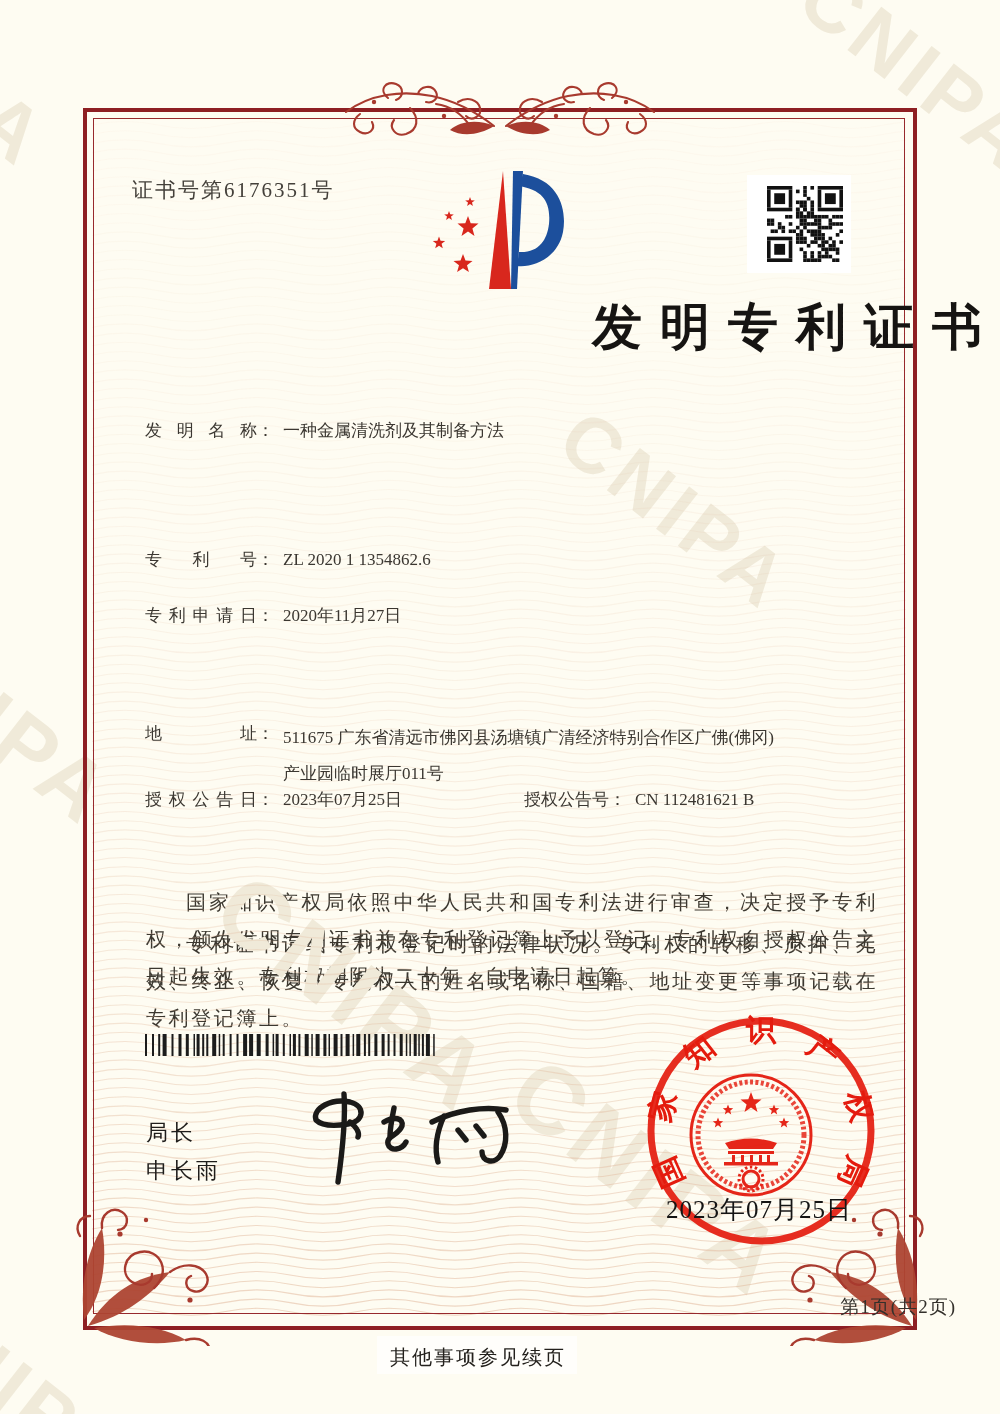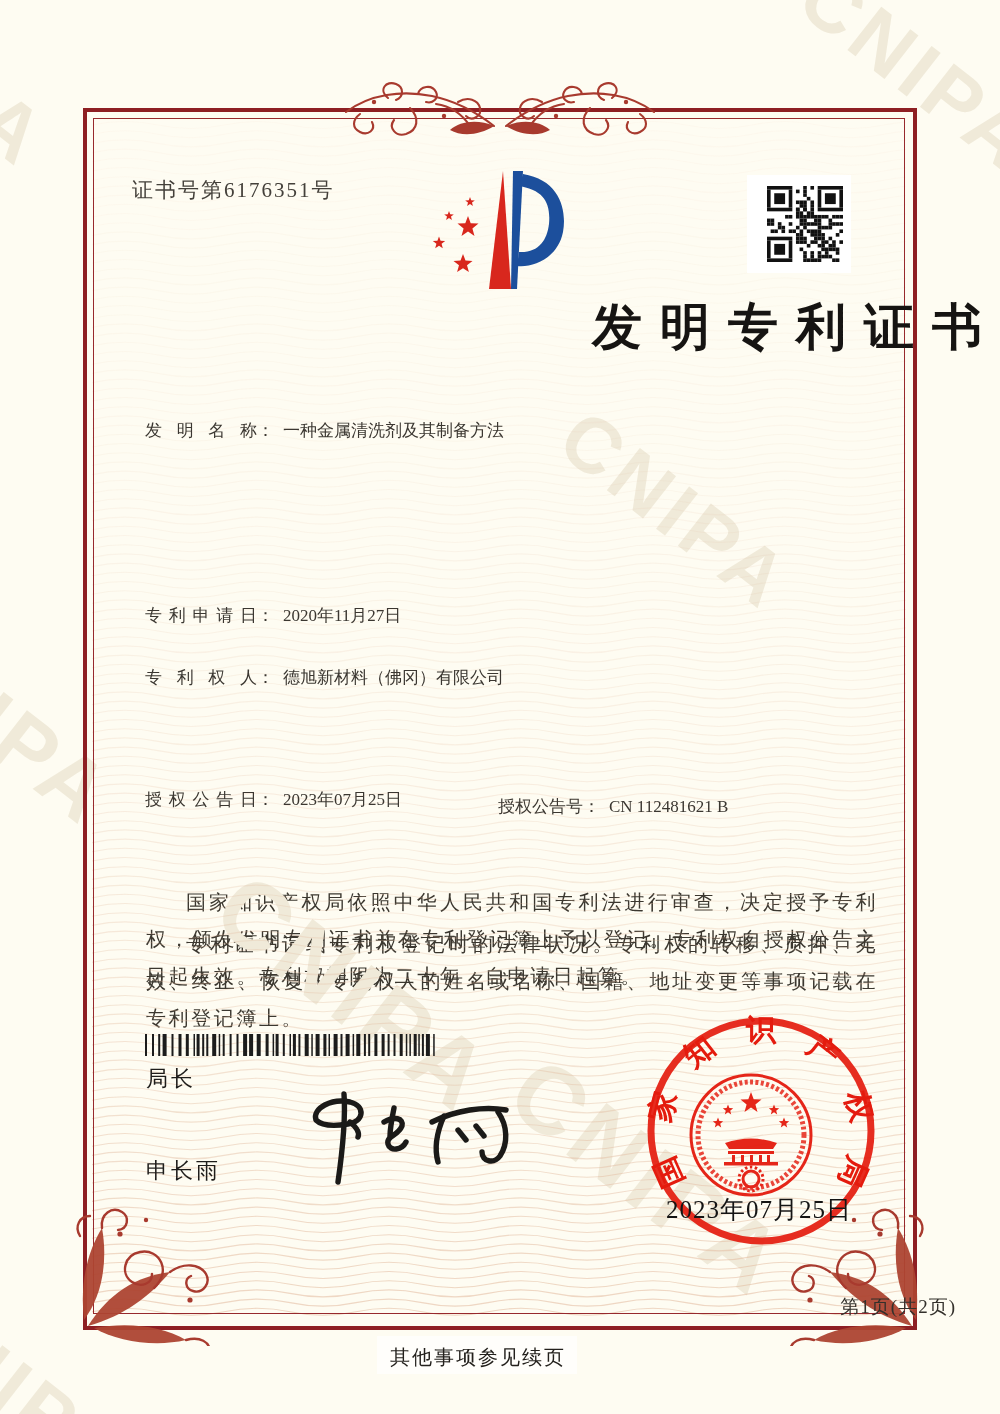--- a/index.html
+++ b/index.html
@@ -29,21 +29,21 @@
   .qr-wrap{left:747px;top:175px;width:104px;height:98px;background:#ffffff;}
   .qr-svg{left:767px;top:186px;}
 
   .title{left:0;top:294px;width:1000px;text-align:right;font-size:50px;font-weight:bold;
          letter-spacing:18px;padding-left:16px;box-sizing:border-box;color:#161412;}
 
   .frow{position:absolute;left:145px;font-size:17px;line-height:27px;color:#3b3731;white-space:nowrap;}
   .flabel{display:inline-block;width:112px;text-align:justify;text-align-last:justify;vertical-align:top;}
   .fcolon{margin-right:9px;}
   .addr .fvalue{display:inline-block;width:505px;line-height:36px;vertical-align:top;white-space:normal;}
-  .grant2{position:absolute;left:353px;top:0;white-space:nowrap;margin-top:7px;}
+  .grant2{position:absolute;left:379px;top:0;white-space:nowrap;}
 
   .para{position:absolute;left:146px;width:732px;font-size:20px;letter-spacing:2.6px;line-height:37px;
         text-align:justify;text-indent:2em;color:#3b372f;}
 
   .signer{font-family:"Liberation Sans","DejaVu Sans",sans-serif;font-size:22px;letter-spacing:3px;color:#1f1d1b;}
   .page-indicator{left:0;top:1294px;width:956px;text-align:right;font-size:19px;letter-spacing:1px;color:#33302b;}
   .note-box{left:377px;top:1336px;width:200px;height:38px;background:#fffefb;z-index:4;}
   .footer-note{left:0;top:1344px;width:956px;text-align:center;font-size:20px;letter-spacing:2px;color:#23201c;}
 </style>
 </head>
@@ -390,25 +390,28 @@
       <rect x="50.666666666666664" y="72.38095238095238" width="3.619047619047619" height="3.619047619047619" fill="#111"></rect>
       <rect x="65.14285714285714" y="72.38095238095238" width="3.619047619047619" height="3.619047619047619" fill="#111"></rect>
       <rect x="68.76190476190476" y="72.38095238095238" width="3.619047619047619" height="3.619047619047619" fill="#111"></rect>
     </svg>
 
   <div class="content title">发明专利证书</div>
 
   <div class="content frow" style="top:417px;">
     <span class="flabel">发明名称</span><span class="fcolon">：</span><span class="fvalue">一种金属清洗剂及其制备方法</span>
   </div>
+  <div class="content frow" style="top:546px;">
+    <span class="flabel">专利号</span><span class="fcolon">：</span><span class="fvalue">ZL 2020 1 1354862.6</span>
+  </div>
   <div class="content frow" style="top:602px;">
     <span class="flabel">专利申请日</span><span class="fcolon">：</span><span class="fvalue">2020年11月27日</span>
   </div>
-  <div class="content frow" style="top:664px;">
-    <span class="flabel">专利权人</span><span class="fcolon">：</span><span class="fvalue">德旭新材料（佛冈）有限公司</span>
+  <div class="content frow addr" style="top:720px;">
+    <span class="flabel">地址</span><span class="fcolon">：</span><span class="fvalue">511675 广东省清远市佛冈县汤塘镇广清经济特别合作区广佛(佛冈)产业园临时展厅011号</span>
   </div>
   <div class="content frow" style="top:786px;">
     <span class="flabel">授权公告日</span><span class="fcolon">：</span><span class="fvalue">2023年07月25日</span>
     <span class="grant2">
       <span>授权公告号</span><span class="fcolon">：</span><span>CN 112481621 B</span>
     </span>
   </div>
 
   <div class="para" style="top:884px;">国家知识产权局依照中华人民共和国专利法进行审查，决定授予专利权，颁发发明专利证书并在专利登记簿上予以登记。专利权自授权公告之日起生效。专利权期限为二十年，自申请日起算。</div>
   <div class="para" style="top:926px;">专利证书记载专利权登记时的法律状况。专利权的转移、质押、无效、终止、恢复和专利权人的姓名或名称、国籍、地址变更等事项记载在专利登记簿上。</div>
@@ -459,21 +462,21 @@
       <rect x="254.7" y="0" width="3" height="22" fill="#1c1c1c"></rect>
       <rect x="260.8" y="0" width="1.5" height="22" fill="#1c1c1c"></rect>
       <rect x="264.4" y="0" width="1.5" height="22" fill="#1c1c1c"></rect>
       <rect x="268.7" y="0" width="3" height="22" fill="#1c1c1c"></rect>
       <rect x="273.3" y="0" width="1.5" height="22" fill="#1c1c1c"></rect>
       <rect x="276.9" y="0" width="2" height="22" fill="#1c1c1c"></rect>
       <rect x="280.9" y="0" width="4" height="22" fill="#1c1c1c"></rect>
       <rect x="288.2" y="0" width="1.5" height="22" fill="#1c1c1c"></rect>
     </svg>
 
-  <div class="content signer" style="left:146px;top:1064px;text-align:center;">局长</div>
+  <div class="content signer" style="left:146px;top:1118px;text-align:center;">局长</div>
   <div class="content signer" style="left:146px;top:1156px;">申长雨</div>
 
   <svg class="content" style="left:298px;top:1082px;" width="240" height="108" viewBox="0 0 240 108">
     <g stroke="#1b1a18" fill="none" stroke-width="5.4" stroke-linecap="round" stroke-linejoin="round">
       <path d="M46,12 C48,40 44,72 40,100"></path>
       <path d="M18,38 C14,26 34,16 52,20 C68,24 66,40 50,42 C38,44 24,44 18,38"></path>
       <path d="M52,40 C58,45 62,50 60,55"></path>
       <path d="M96,26 C94,36 92,46 92,54"></path>
       <path d="M86,40 C96,34 106,36 104,44 C100,54 88,54 90,62 C92,70 104,68 108,60"></path>
       <path d="M134,40 C158,28 186,24 208,28"></path>

